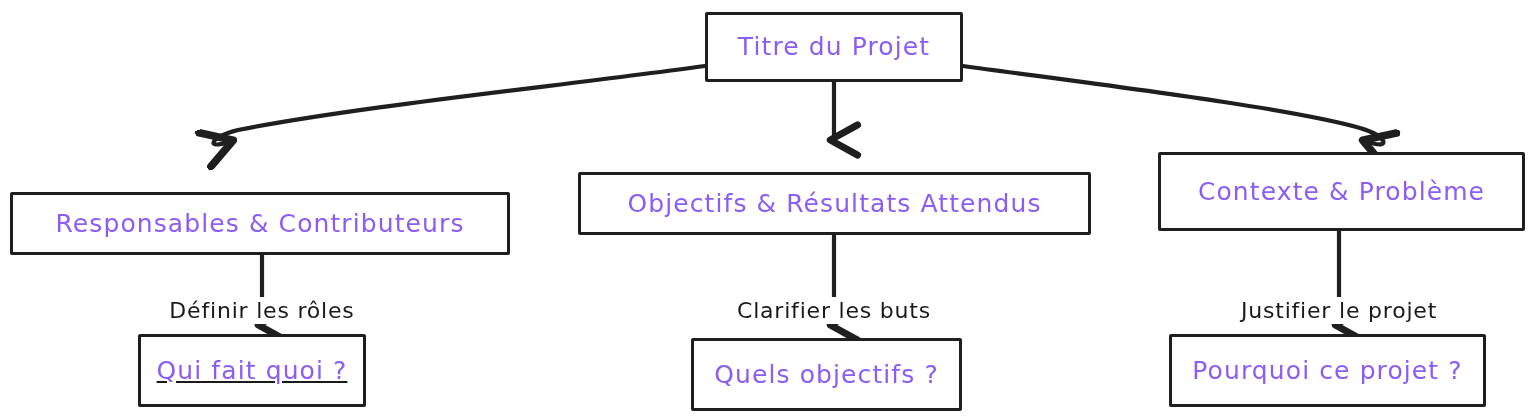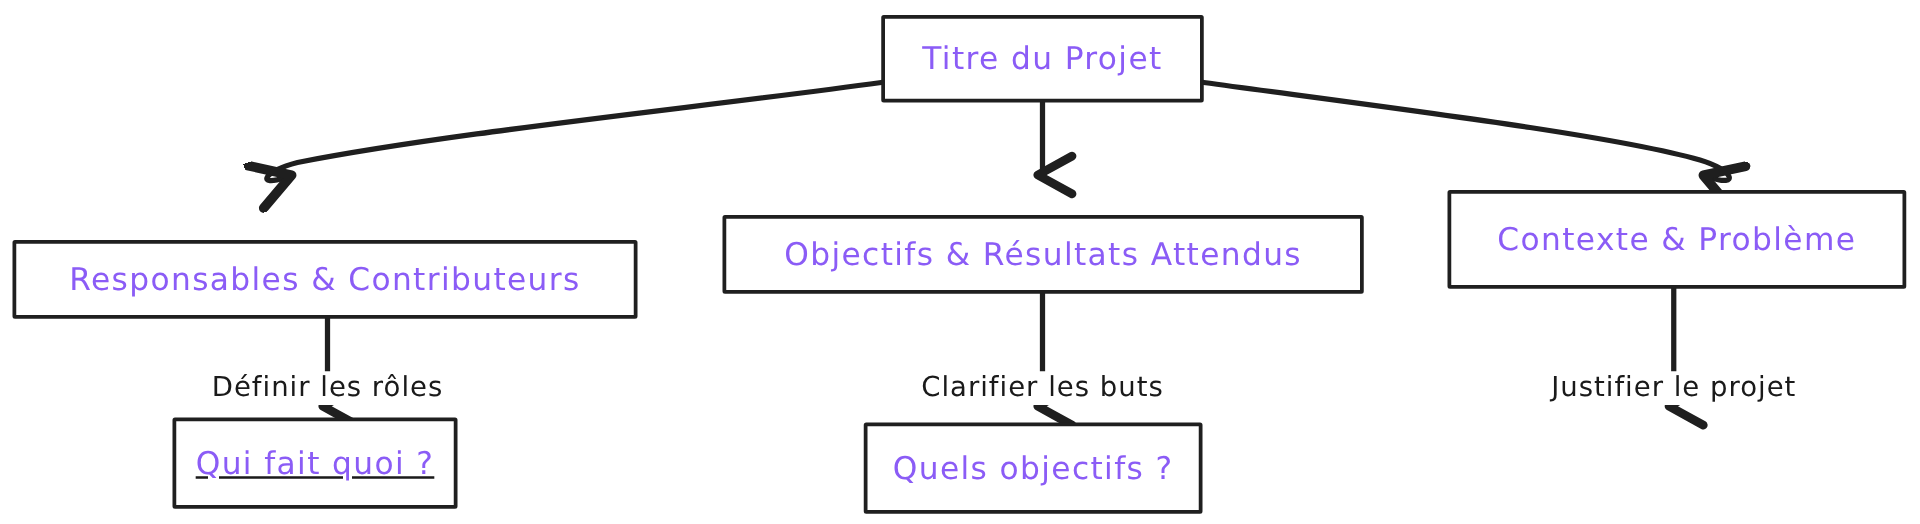--- a/index.html
+++ b/index.html
@@ -129,18 +129,21 @@
   </div>
 
   <div class="node" id="node-leaf-1">
     <span class="node-label">Qui fait quoi ?</span>
   </div>
 
   <div class="node" id="node-leaf-2">
     <span class="node-label">Quels objectifs ?</span>
   </div>
 
+  <div class="node" id="node-leaf-3">
+    <span class="node-label">Pourquoi ce projet ?</span>
+  </div>
 
   <div class="edge-label" id="edge-label-1">Définir les rôles</div>
   <div class="edge-label" id="edge-label-2">Clarifier les buts</div>
   <div class="edge-label" id="edge-label-3">Justifier le projet</div>
 
 </div>
 
 </body></html>

